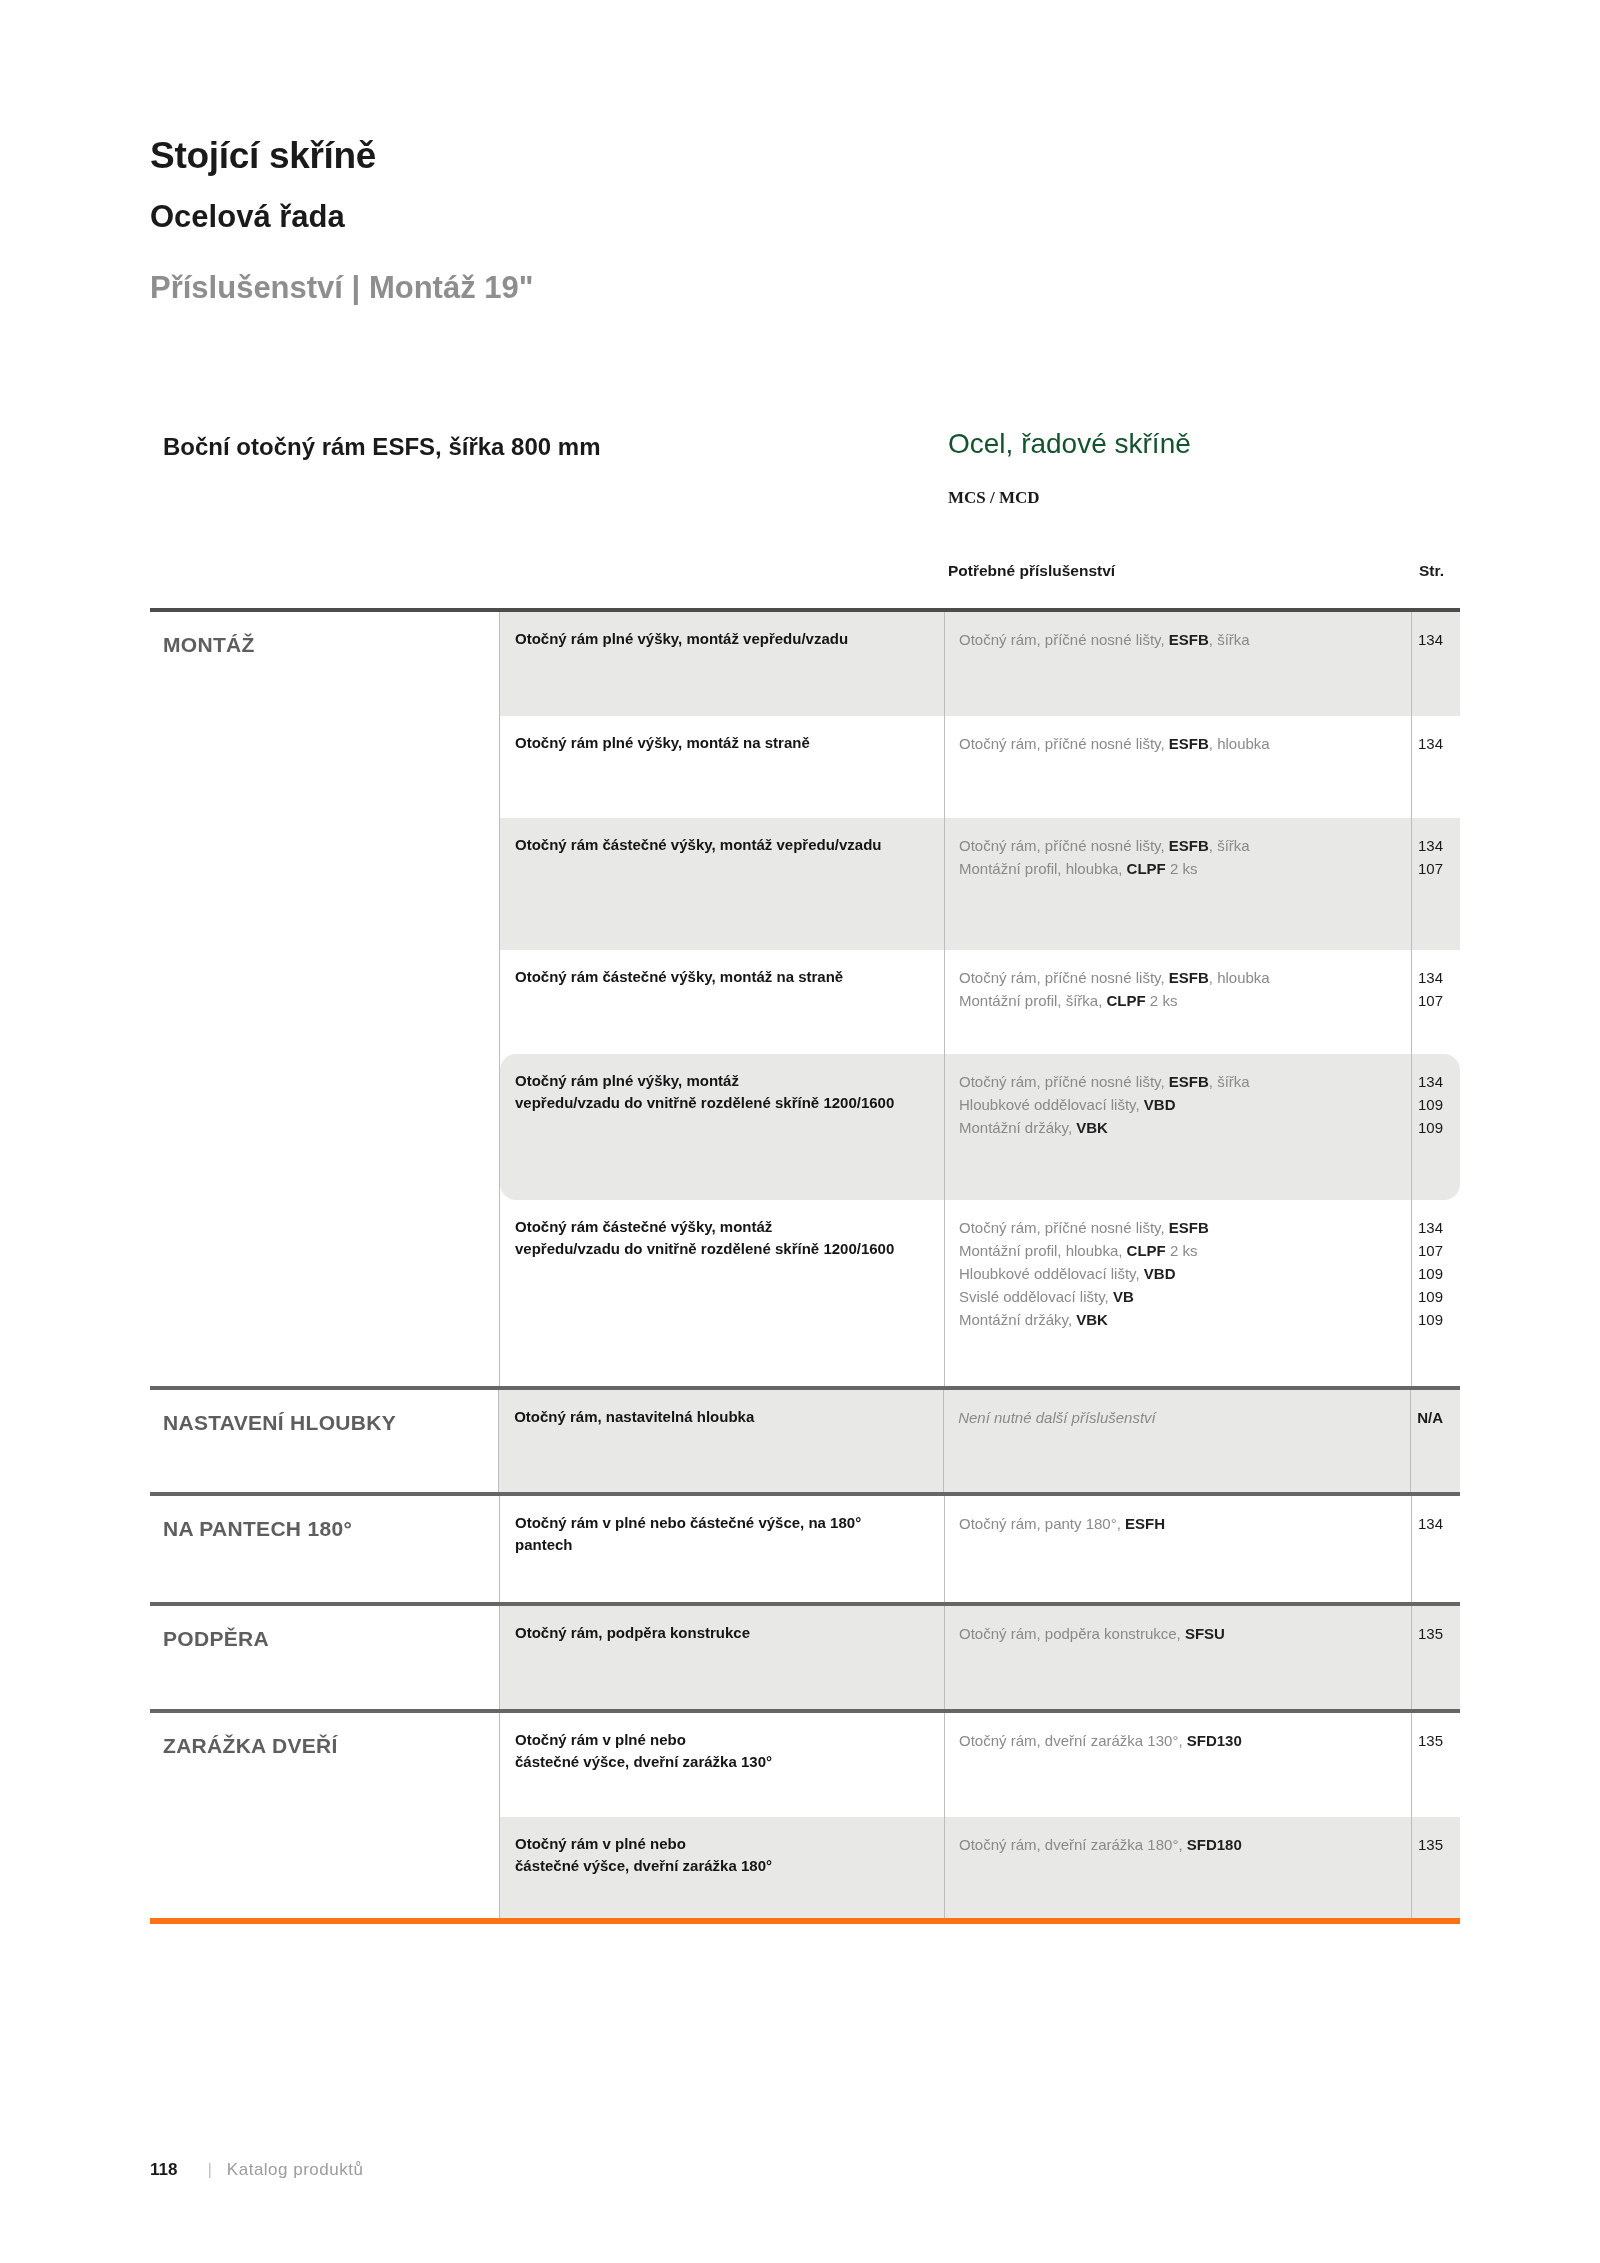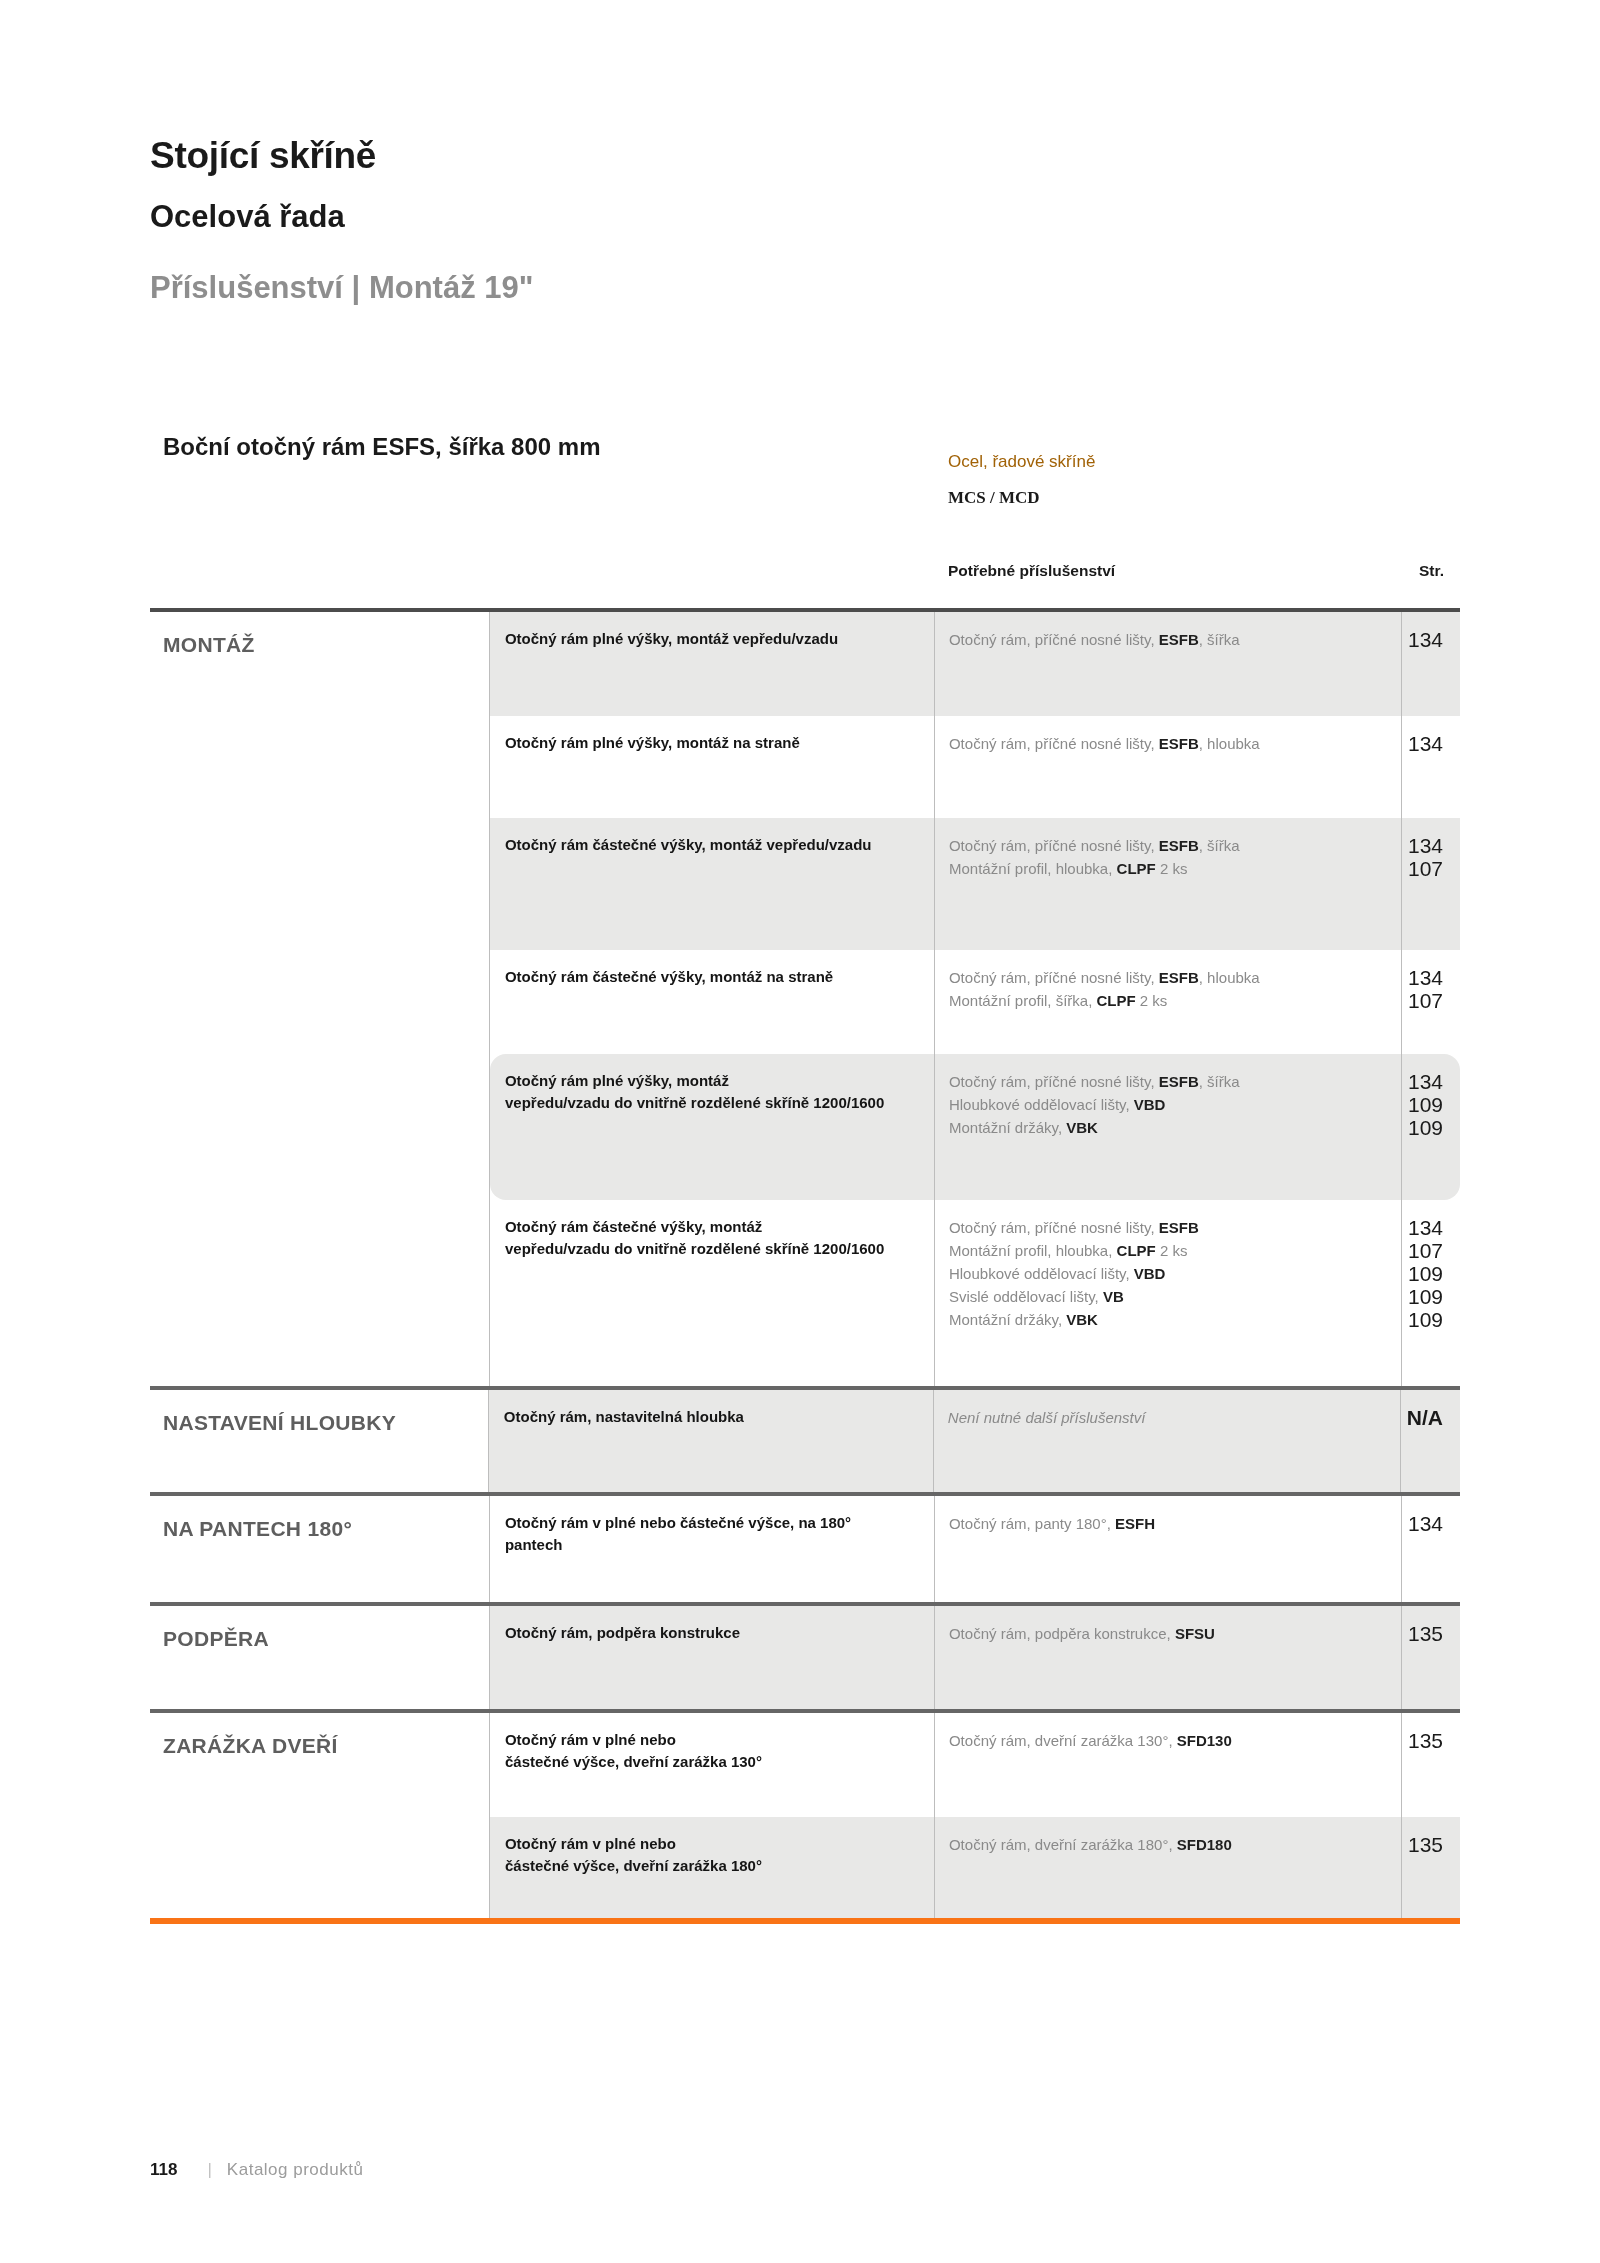--- a/index.html
+++ b/index.html
@@ -6,35 +6,35 @@
   body{font-family:"Liberation Sans", sans-serif; color:#1a1a1a;}
   .page{position:relative;width:1600px;height:2263px;background:#ffffff;overflow:hidden;}
 
   
   .h-title{position:absolute;left:150px;top:135px;font-size:37px;font-weight:bold;letter-spacing:-0.3px;}
   .h-sub{position:absolute;left:150px;top:199px;font-size:31px;font-weight:bold;}
   .h-section{position:absolute;left:150px;top:270px;font-size:31px;font-weight:bold;color:#8e8e8e;}
 
   
   .prod-heading{position:absolute;left:163px;top:433px;font-size:24px;font-weight:bold;}
-  .prod-category{position:absolute;left:948px;top:428px;font-size:17px;color:#a16207;margin-top:24px;}
+  .prod-category{position:absolute;left:948px;top:428px;font-size:28px;color:#14532d;}
   .model{position:absolute;left:948px;top:488px;font-size:17px;font-weight:bold;font-family:Liberation Serif, serif;}
   .thead{position:absolute;left:948px;top:562px;width:496px;display:flex;justify-content:space-between;font-size:15.5px;font-weight:bold;}
 
   
   .table{position:absolute;left:150px;top:608px;width:1310px;border-bottom:6px solid #f97316;}
   .section{display:flex;border-top:4px solid #666666;}
   .section:first-child{border-top-color:#4c4c4c;}
   .sec-label{width:355px;box-sizing:border-box;padding:21px 10px 0 13px;font-size:21px;font-weight:bold;color:#5e5e5e;letter-spacing:0.3px;}
   .rows{flex:1;border-left:1px solid #bdbdbd;}
   .row{display:flex;background:#ffffff;gap:12px;}
   .row.shaded{background:#e8e8e7;}
   .c-desc{width:432px;box-sizing:border-box;padding:16px 16px 10px 15px;font-size:15px;font-weight:bold;line-height:22px;color:#151515;}
   .c-acc{width:443px;box-sizing:border-box;border-left:1px solid #bdbdbd;padding:16px 14px 10px 14px;font-size:15px;line-height:23px;color:#8a8a8a;}
-  .c-page{flex:1;box-sizing:border-box;border-left:1px solid #bdbdbd;padding:16px 17px 10px 6px;font-size:21px;line-height:23px;text-align:right;color:#1a1a1a;margin-left:12px;}
+  .c-page{flex:1;box-sizing:border-box;border-left:1px solid #bdbdbd;padding:16px 17px 10px 6px;font-size:15px;line-height:23px;text-align:right;color:#1a1a1a;margin-left:12px;}
   .code{font-weight:bold;color:#1f1f1f;}
   .it{font-style:italic;}
   .pb{font-weight:bold;}
 
   
   .footer{position:absolute;left:150px;top:2160px;font-size:17px;display:flex;align-items:baseline;}
   .f-num{font-weight:bold;color:#1a1a1a;}
   .f-sep{color:#c2c2c2;margin:0 15px 0 30px;}
   .f-label{color:#9c9c9c;letter-spacing:0.5px;}
 </style>

